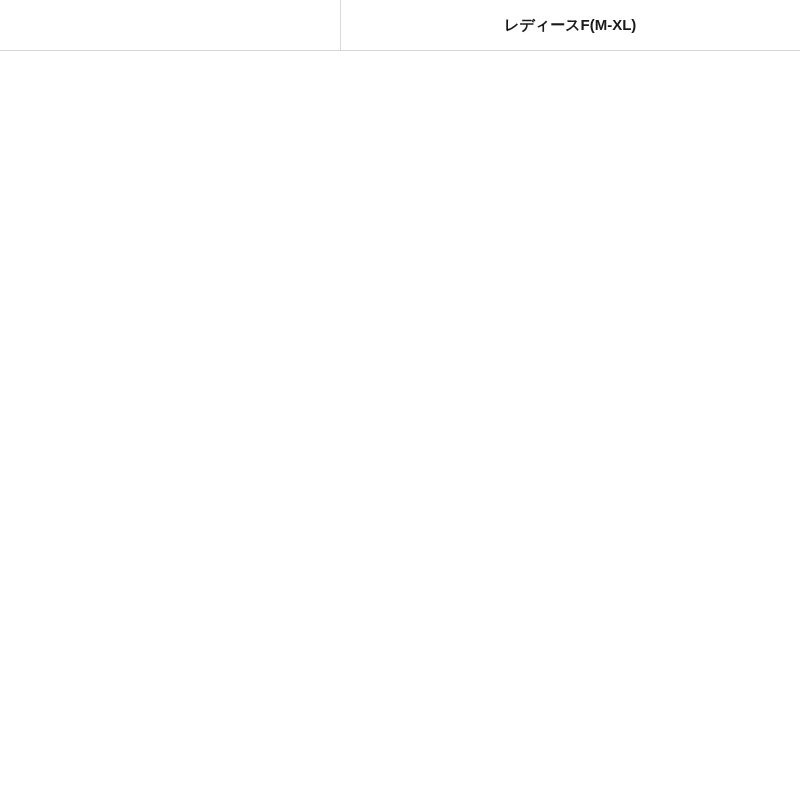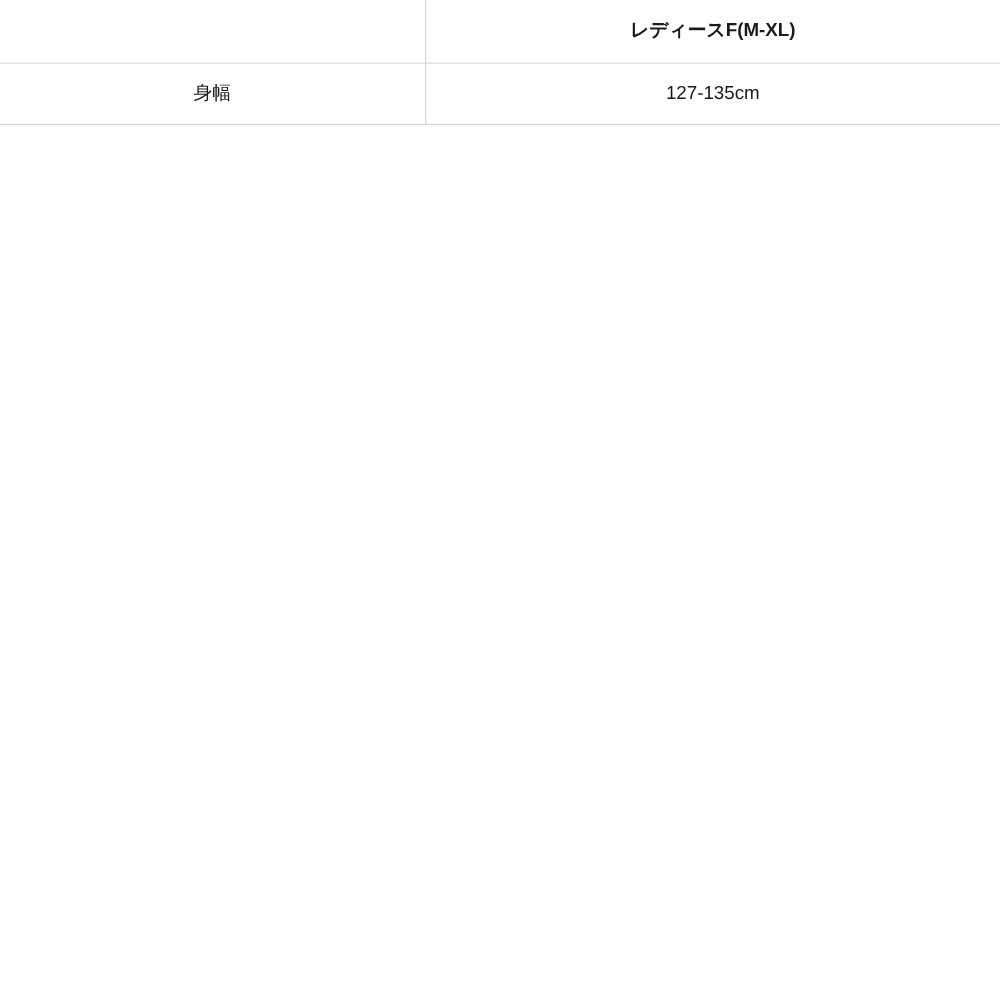--- a/index.html
+++ b/index.html
@@ -74,20 +74,16 @@
       <col class="col-label">
       <col class="col-value">
     </colgroup>
     <thead>
       <tr>
         <th class="head-empty cell-label"></th>
         <th>レディースF(M-XL)</th>
       </tr>
     </thead>
     <tbody>
-      <tr>
-        <th class="cell-label">身幅</th>
-        <td>127-135cm</td>
-      </tr>
     </tbody>
   </table>
   <div class="spacer"></div>
 </div>
 
 </body></html>

